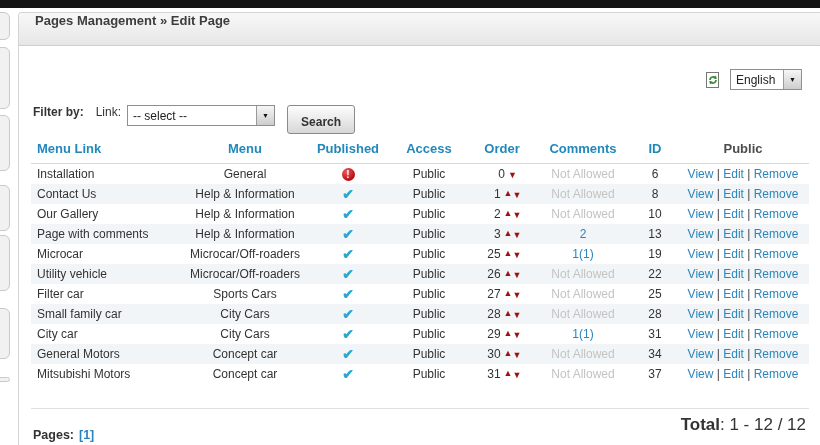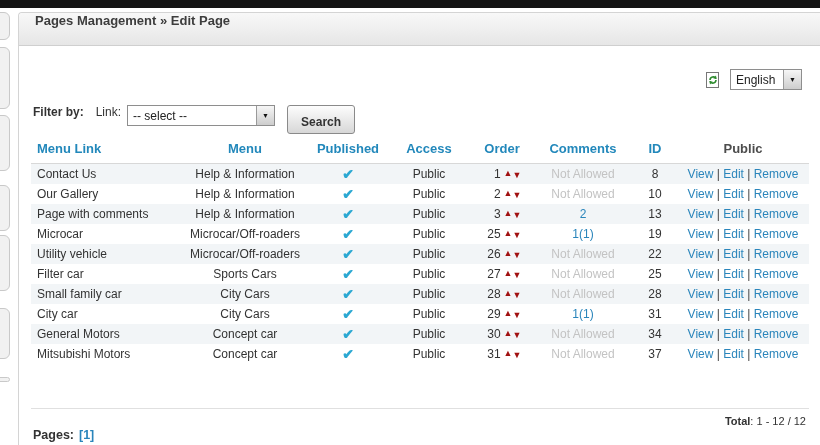--- a/index.html
+++ b/index.html
@@ -74,21 +74,21 @@
   .arrow { font-size:9px; color:#a11111; cursor:pointer; }
   .arrow.up { position:relative; top:-2px; }
 
   .comments-muted { color:#c3c3c3; }
   a.blue-link { color:#2a85bb; text-decoration:none; cursor:pointer; }
   .action-sep { color:#444; }
 
   .sep-line { position:absolute; top:395px; left:12px; width:778px; border-top:1px solid #e0e0e0; }
   .pages-footer { position:absolute; top:415px; left:14px; font-size:12.5px; color:#333; font-weight:bold; }
   .pages-footer a { font-weight:bold; margin-left:5px; }
-  .total-footer { position:absolute; top:402px; right:14px; font-size:11px; color:#333; }
+  .total-footer { position:absolute; top:402px; right:14px; font-size:17px; color:#333; }
   .total-footer .tl { font-weight:bold; }
 </style>
 </head>
 <body>
 
 <div class="topbar"></div>
 
 <div>
   <div class="side-box" style="top:12px;height:28px;"></div>
   <div class="side-box" style="top:47px;height:62px;"></div>
@@ -146,20 +146,30 @@
           <th class="col-menu">Menu</th>
           <th class="col-published">Published</th>
           <th class="col-access">Access</th>
           <th class="col-order">Order</th>
           <th class="col-comments">Comments</th>
           <th class="col-id">ID</th>
           <th class="col-action">Public</th>
         </tr>
       </thead>
     <tbody>
+        <tr class="odd">
+          <td class="cell-menu-link">Installation</td>
+          <td class="cell-menu">General</td>
+          <td class="cell-published"><span class="unpub-icon">!</span></td>
+          <td class="cell-access">Public</td>
+          <td class="cell-order"><span class="ord-num">0</span><span class="arrow down">▼</span></td>
+          <td class="cell-comments"><span class="comments-muted">Not Allowed</span></td>
+          <td class="cell-id">6</td>
+          <td class="cell-action"><a class="blue-link">View</a><span class="action-sep"> | </span><a class="blue-link">Edit</a><span class="action-sep"> | </span><a class="blue-link">Remove</a></td>
+        </tr>
         <tr class="even">
           <td class="cell-menu-link">Contact Us</td>
           <td class="cell-menu">Help &amp; Information</td>
           <td class="cell-published"><span class="check-icon">✔</span></td>
           <td class="cell-access">Public</td>
           <td class="cell-order"><span class="ord-num">1</span><span class="arrow up">▲</span><span class="arrow down">▼</span></td>
           <td class="cell-comments"><span class="comments-muted">Not Allowed</span></td>
           <td class="cell-id">8</td>
           <td class="cell-action"><a class="blue-link">View</a><span class="action-sep"> | </span><a class="blue-link">Edit</a><span class="action-sep"> | </span><a class="blue-link">Remove</a></td>
         </tr>

